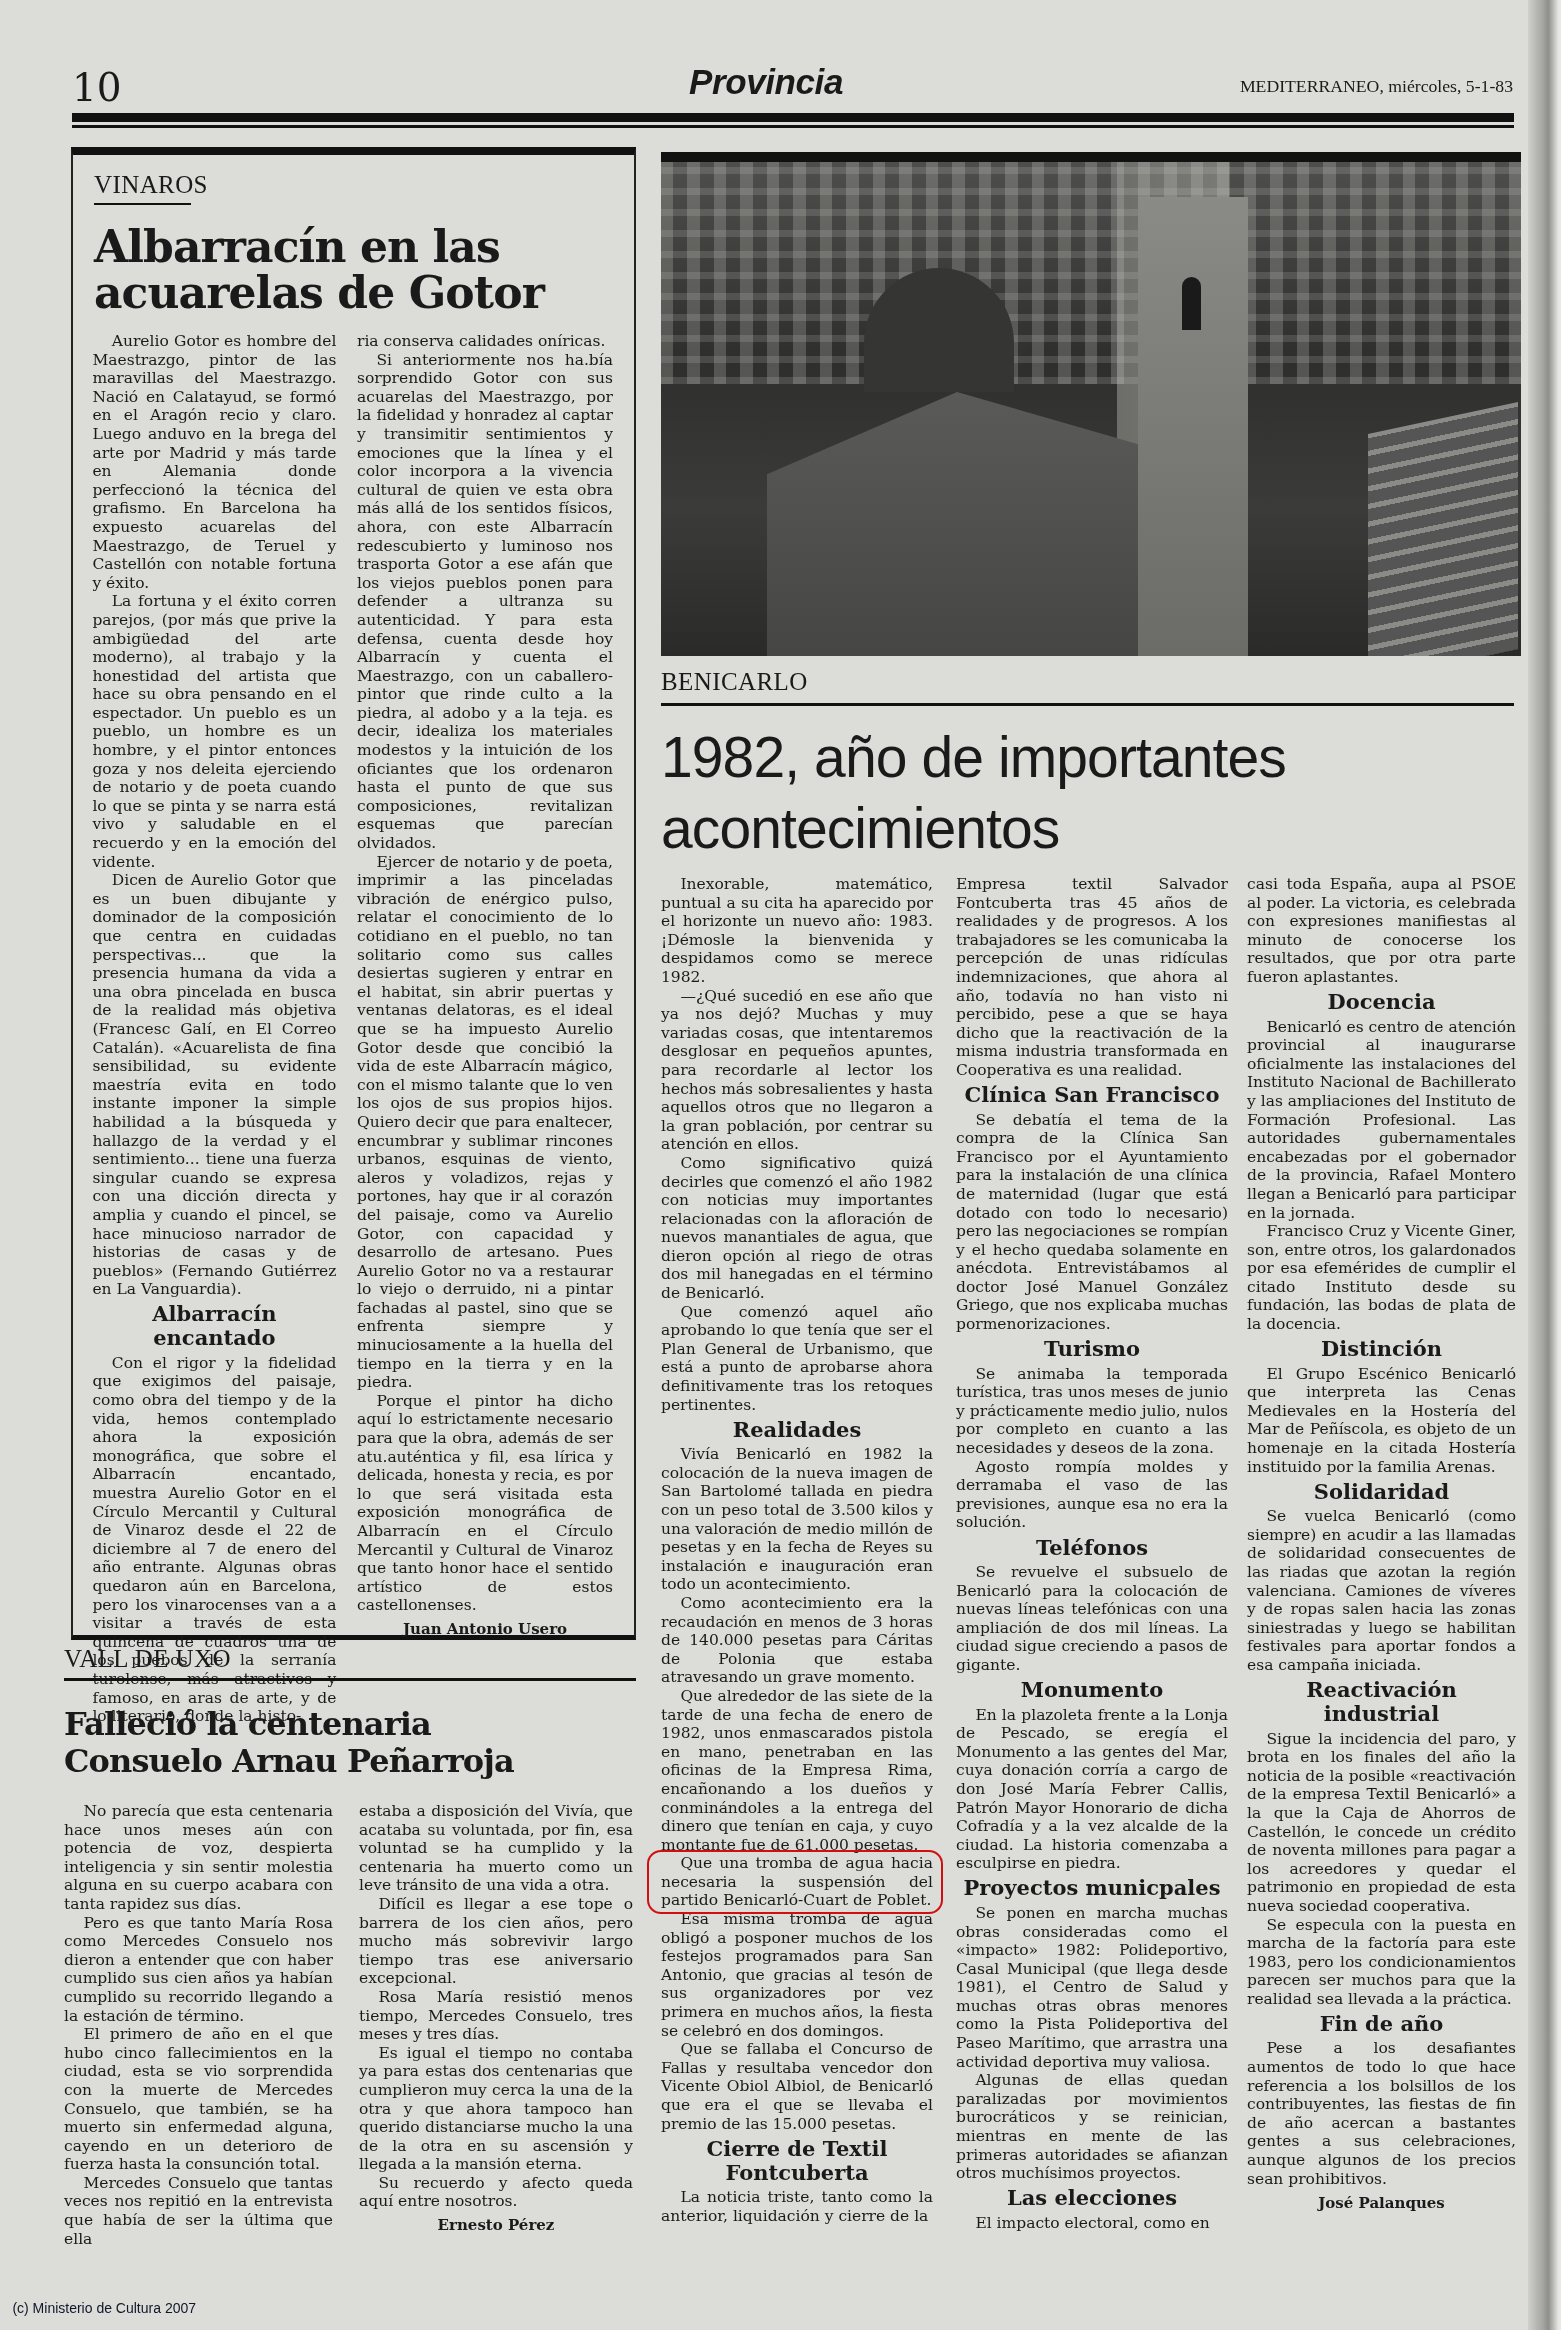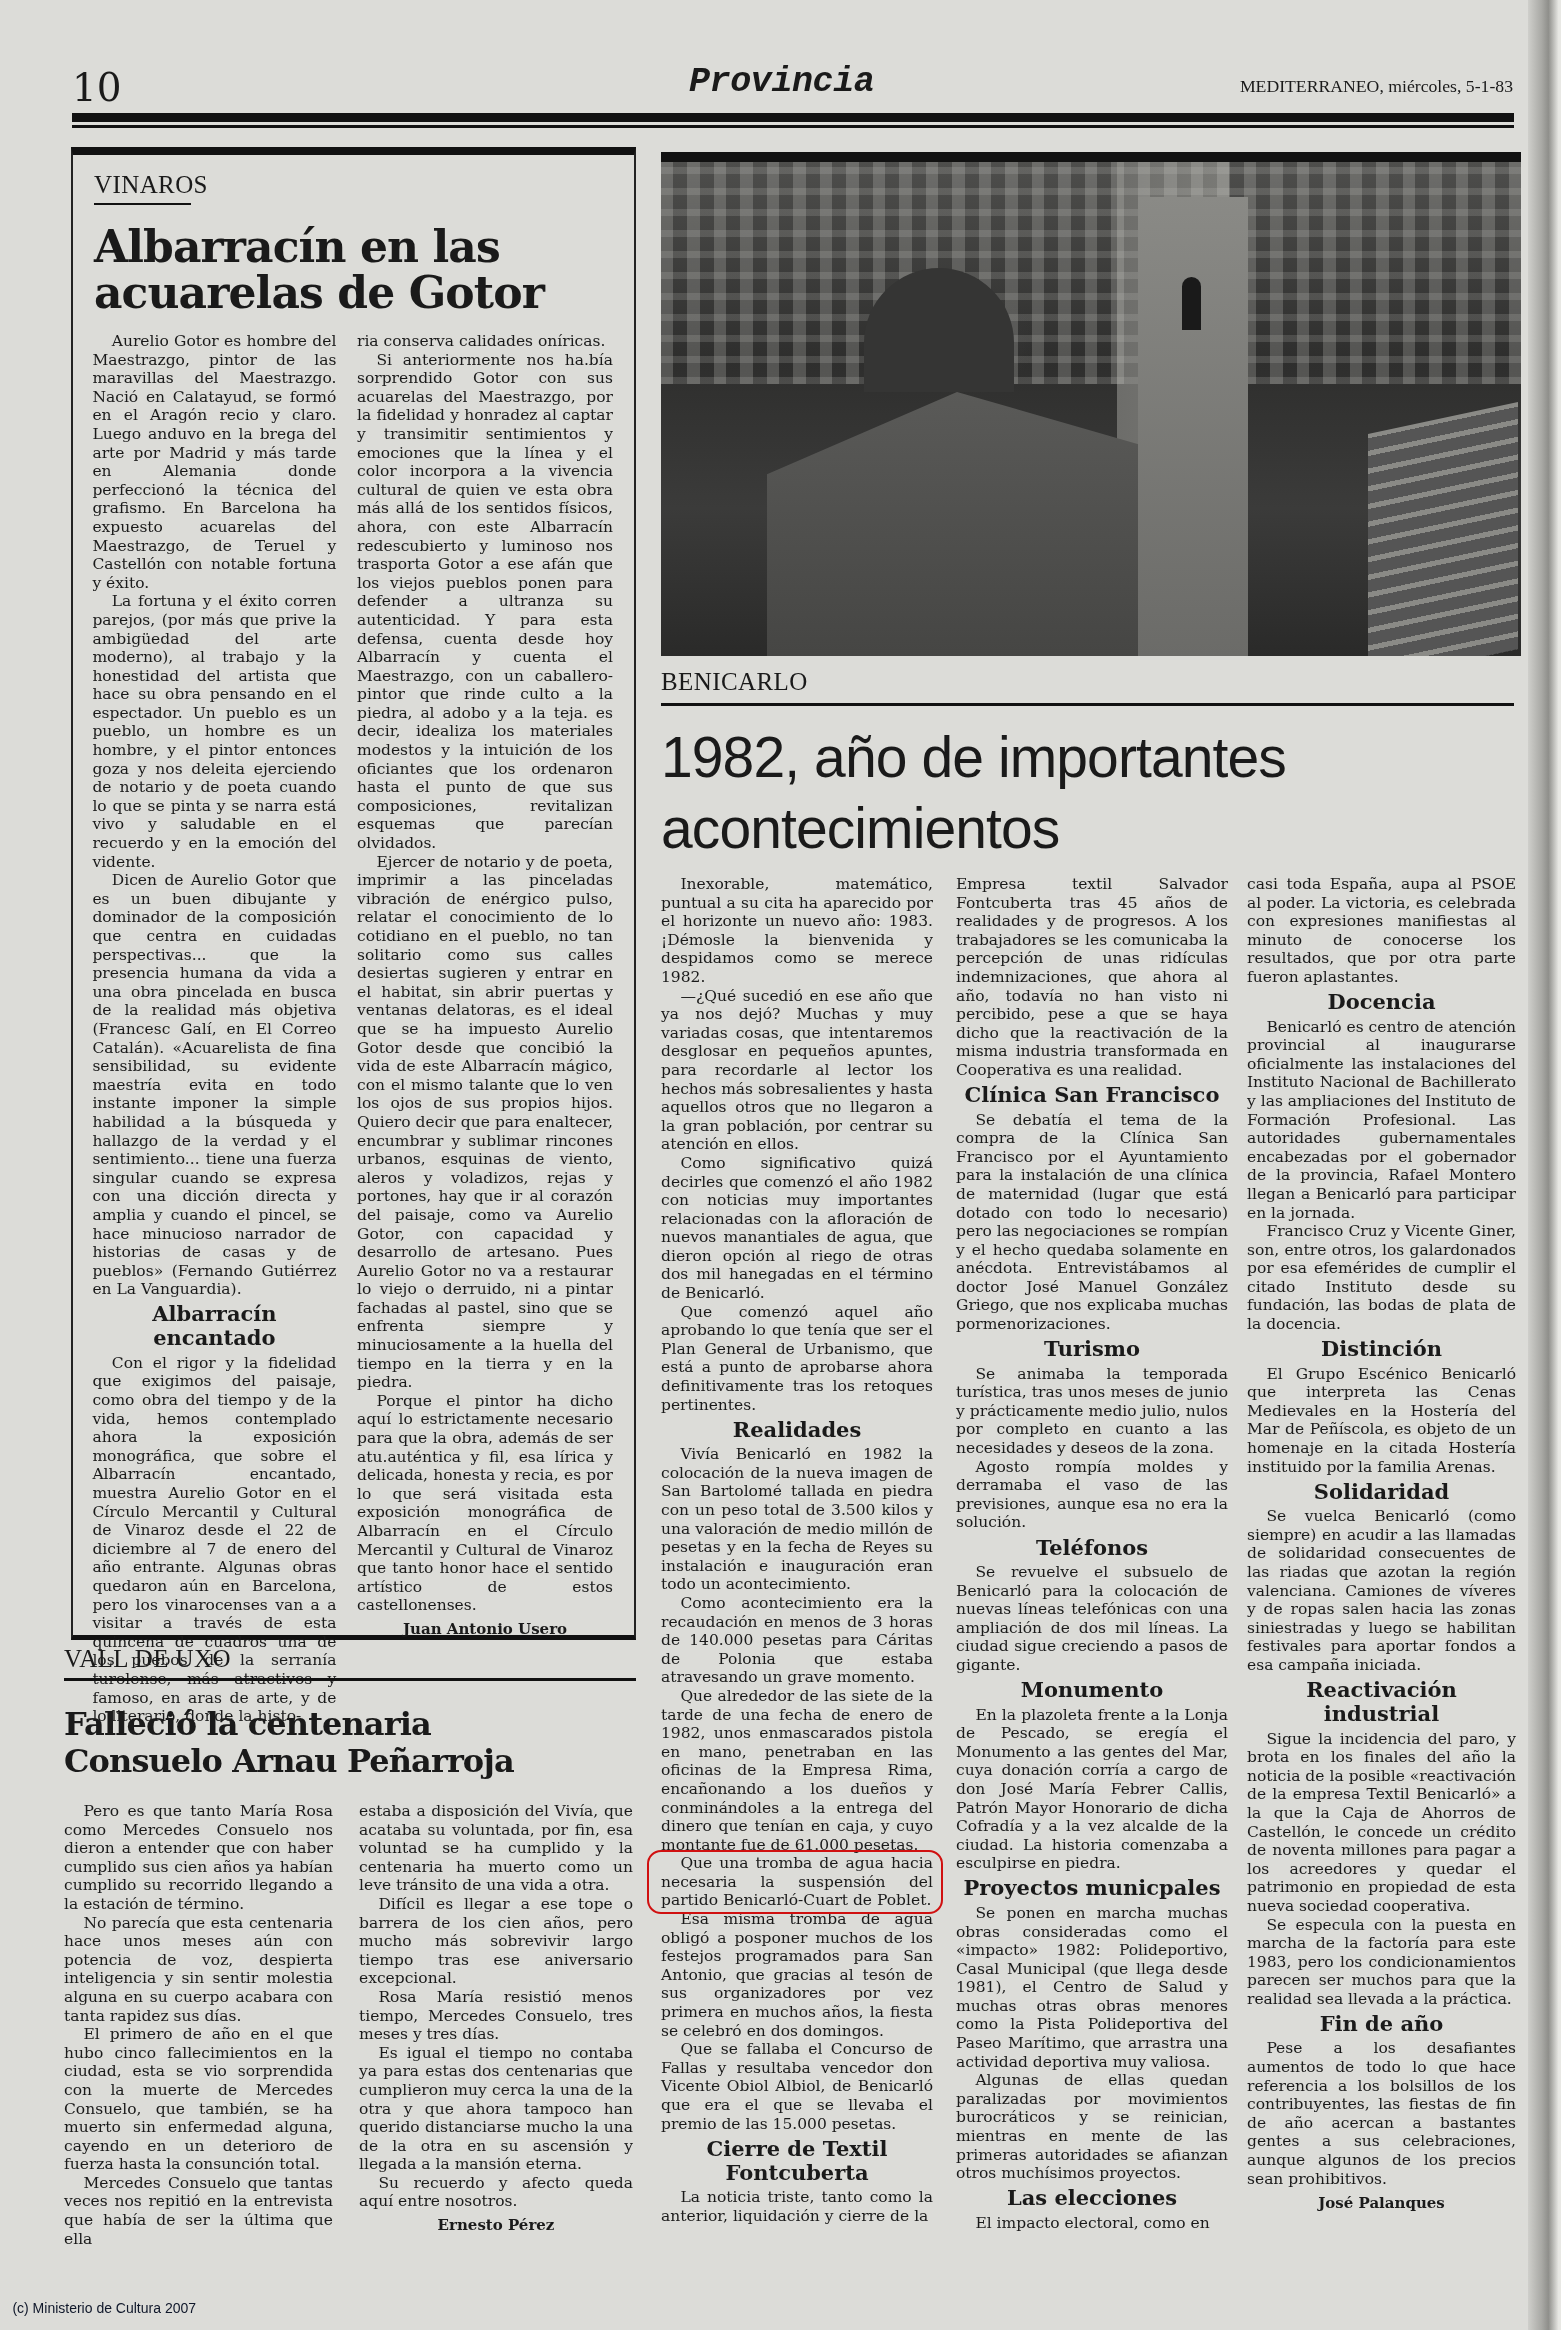--- a/index.html
+++ b/index.html
@@ -10,21 +10,21 @@
     color: #1a1a1a;
     position: relative;
     overflow: hidden;
   }
   .page-shadow {
     position: absolute; right: 0; top: 0; width: 34px; height: 2330px;
     background: linear-gradient(to right, #cfcfcb, #a9a9a5 40%, #8f8f8b 60%, #e8e8e4 90%);
   }
   
   .page-number { position: absolute; left: 72px; top: 65px; font-family: "DejaVu Serif", serif; font-size: 39px; }
-  .section-name { position: absolute; left: 689px; top: 62px; font-family: Liberation Mono, monospace; font-weight: 700; font-style: italic; font-size: 35px; letter-spacing: -0.4px; }
+  .section-name { position: absolute; left: 689px; top: 62px; font-family: Liberation Sans, sans-serif; font-weight: 700; font-style: italic; font-size: 35px; letter-spacing: -0.4px; }
   .dateline { position: absolute; right: 49px; top: 76px; font-family: "Liberation Serif", serif; font-size: 17.7px; margin-left: 26px; }
   .rule-thick { position: absolute; left: 72px; width: 1442px; height: 8.8px; background: #111; }
   .rule-thin { position: absolute; left: 72px; width: 1442px; height: 2.7px; background: #111; }
 
   
   .vinaros-box {
     position: absolute; left: 71px; top: 147px; width: 565px; height: 1493px;
     border: 2.7px solid #222; border-top: 8.8px solid #111; border-bottom: 5.3px solid #111;
   }
   .kicker { font-family: "Liberation Serif", serif; font-size: 25px; letter-spacing: 0.4px; }
@@ -95,22 +95,22 @@
 </div>
 
 <div style="position:absolute;left:64px;top:1645px;width:572px;">
   <div class="kicker">VALL DE UXO</div>
   <div class="kicker-rule" style="width:572px;margin-top:5.3px;"></div>
   <div class="headline-serif" style="margin-top:25px;font-size:32px;line-height:37px;">
     <div>Falleció la centenaria</div>
     <div>Consuelo Arnau Peñarroja</div>
   </div>
   <div class="col" style="left:0;top:157px;width:269px;">
+    <p>No parecía que esta centenaria hace unos meses aún con potencia de voz, despierta inteligencia y sin sentir molestia alguna en su cuerpo acabara con tanta rapidez sus días.</p>
     <p>Pero es que tanto María Rosa como Mercedes Consuelo nos dieron a entender que con haber cumplido sus cien años ya habían cumplido su recorrido llegando a la estación de término.</p>
-    <p>No parecía que esta centenaria hace unos meses aún con potencia de voz, despierta inteligencia y sin sentir molestia alguna en su cuerpo acabara con tanta rapidez sus días.</p>
     <p>El primero de año en el que hubo cinco fallecimientos en la ciudad, esta se vio sorprendida con la muerte de Mercedes Consuelo, que también, se ha muerto sin enfermedad alguna, cayendo en un deterioro de fuerza hasta la consunción total.</p>
     <p>Mercedes Consuelo que tantas veces nos repitió en la entrevista que había de ser la última que ella</p>
   </div>
   <div class="col" style="left:295px;top:157px;width:274px;">
     <p style="text-indent:0">estaba a disposición del Vivía, que acataba su voluntada, por fin, esa voluntad se ha cumplido y la centenaria ha muerto como un leve tránsito de una vida a otra.</p>
     <p>Difícil es llegar a ese tope o barrera de los cien años, pero mucho más sobrevivir largo tiempo tras ese aniversario excepcional.</p>
     <p>Rosa María resistió menos tiempo, Mercedes Consuelo, tres meses y tres días.</p>
     <p>Es igual el tiempo no contaba ya para estas dos centenarias que cumplieron muy cerca la una de la otra y que ahora tampoco han querido distanciarse mucho la una de la otra en su ascensión y llegada a la mansión eterna.</p>
     <p>Su recuerdo y afecto queda aquí entre nosotros.</p>
     <div class="byline">Ernesto Pérez</div>

